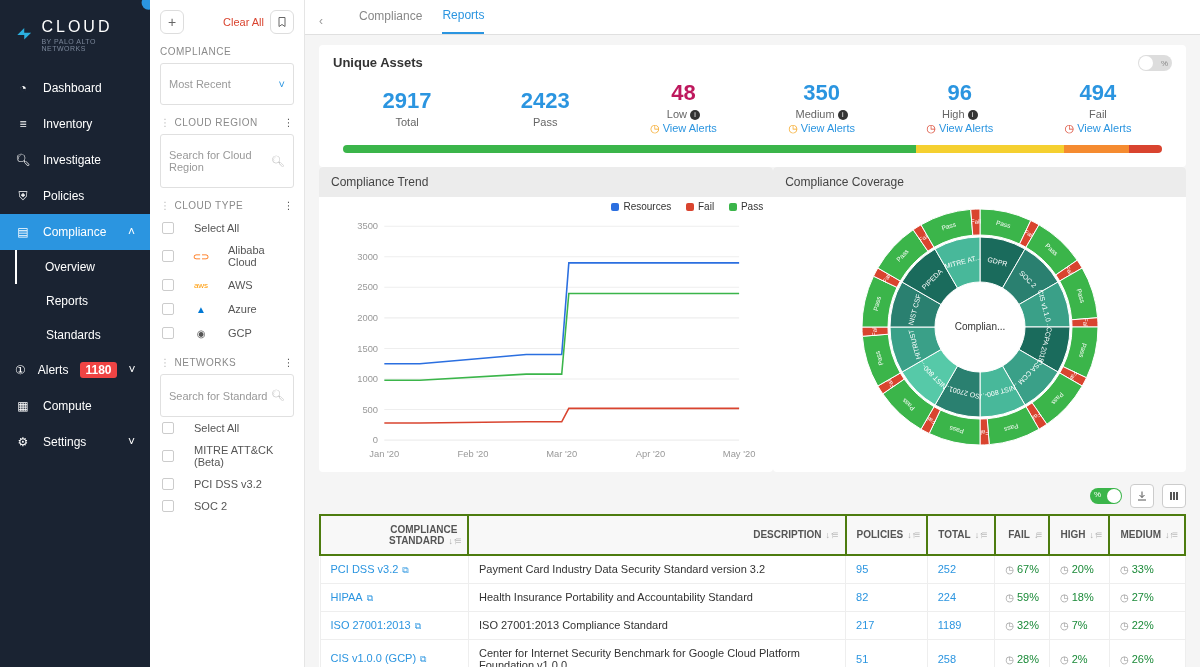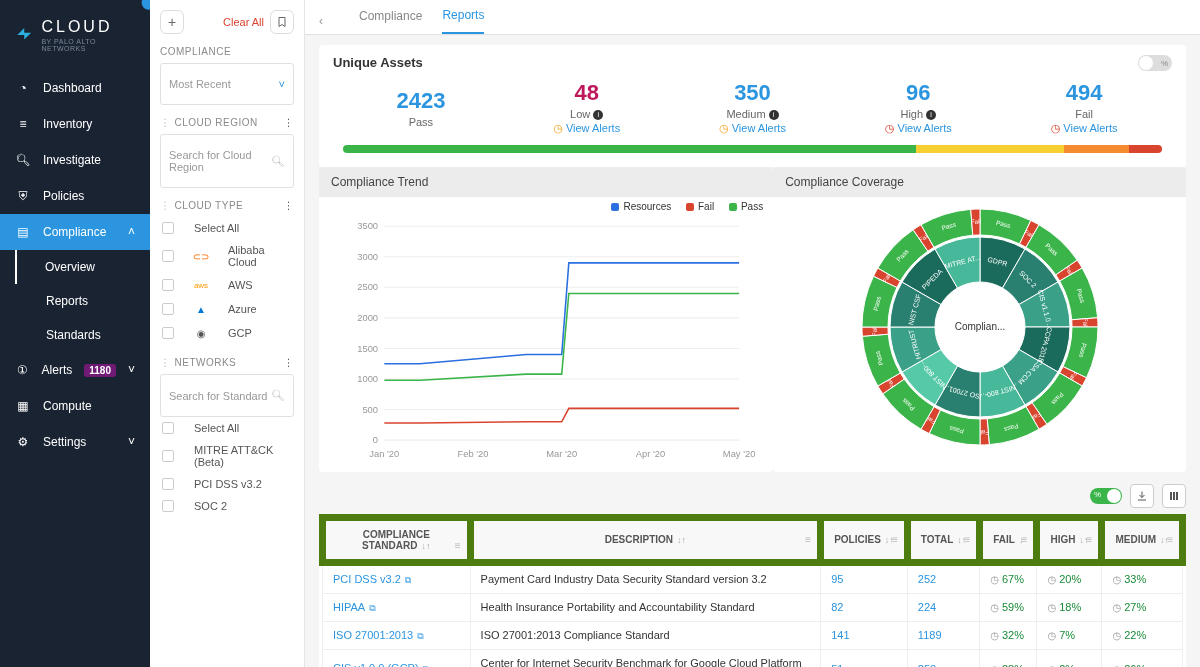--- a/index.html
+++ b/index.html
@@ -7,21 +7,21 @@
 .sidebar{width:150px;background:#1a2332;color:#fff;height:100%;flex-shrink:0;position:relative}
 .logo{padding:18px 15px;display:flex;align-items:center;gap:8px}
 .logo-icon{width:20px;height:20px}
 .logo-text{font-size:16px;letter-spacing:3px;font-weight:500}
 .logo-sub{font-size:7px;color:#7a8699;margin-top:2px;letter-spacing:0.5px}
 .nav-item{display:flex;align-items:center;gap:12px;padding:10px 15px;cursor:pointer;font-size:12px}
 .nav-item.active{background:#2b95e0}
 .nav-item .chev{margin-left:auto}
 .nav-sub{padding:10px 15px 10px 46px;font-size:12px;cursor:pointer}
 .nav-icon{width:16px;height:16px;display:flex;align-items:center;justify-content:center}
-.badge{background:#701a75;color:#fff;border-radius:3px;padding:1px 5px;font-size:10px;font-weight:bold}
+.badge{background:#ef4444;color:#fff;border-radius:3px;padding:1px 5px;font-size:12px;font-weight:bold}
 .topdot{position:absolute;top:0;right:0;width:14px;height:14px;background:#2b95e0;border-radius:50%;transform:translate(40%,-30%)}
 .filter{width:155px;background:#fff;height:100%;flex-shrink:0;padding:10px 10px;border-right:1px solid #e5e5e5;position:relative}
 .filter-top{display:flex;align-items:center;gap:6px;margin-bottom:12px}
 .plus-btn{border:1px solid #ddd;border-radius:6px;width:24px;height:24px;display:flex;align-items:center;justify-content:center;font-size:14px;color:#666;cursor:pointer}
 .clear{color:#d9442f;font-size:11px;margin-left:auto;cursor:pointer}
 .bm-btn{border:1px solid #ddd;border-radius:6px;width:24px;height:24px;display:flex;align-items:center;justify-content:center;cursor:pointer}
 .fil-head{color:#8a8a8a;font-size:10px;letter-spacing:0.5px;margin:12px 0 6px;display:flex;align-items:center}
 .fil-head .dots{margin-left:auto;cursor:pointer;color:#555}
 .fil-input{border:1px solid #e0e0e0;border-radius:3px;padding:14px 8px;font-size:11px;width:100%;display:flex;align-items:center;color:#999}
 .fil-input .chevd{margin-left:auto;color:#2b95e0}
@@ -57,21 +57,21 @@
 .leg-it{display:inline-flex;align-items:center;gap:4px;margin-left:12px}
 .leg-dot{width:8px;height:8px;border-radius:2px}
 svg.trend{width:100%;height:240px}
 .sunburst{display:flex;align-items:center;justify-content:center;height:260px;position:relative}
 .tblbar{display:flex;justify-content:flex-end;gap:8px;margin:12px 0 6px;align-items:center}
 .tgl2{width:32px;height:16px;background:#3bb54a;border-radius:8px;position:relative;cursor:pointer}
 .tgl2-k{width:14px;height:14px;background:#fff;border-radius:50%;position:absolute;right:1px;top:1px}
 .tgl2-l{position:absolute;left:4px;top:2px;font-size:8px;color:#fff}
 .sq-btn{width:24px;height:24px;border:1px solid #ccc;border-radius:4px;background:#fff;display:flex;align-items:center;justify-content:center;cursor:pointer}
 table{width:100%;border-collapse:collapse;background:#fff;font-size:11px}
-th{background:#f8f8f8;text-align:center;padding:8px 10px;font-size:10px;color:#555;font-weight:bold;border:7px solid #4d7c0f;position:relative}
+th{background:#f8f8f8;text-align:right;padding:8px 10px;font-size:10px;color:#555;font-weight:bold;border:2px solid #4d7c0f;position:relative}
 th .srt{font-size:9px;color:#aaa;margin-left:4px}
 th .eq{position:absolute;right:6px;color:#bbb}
 td{padding:7px 10px;border:1px solid #eee}
 td.link{color:#2b95e0;cursor:pointer}
 .ext{font-size:9px;margin-left:4px;color:#2b95e0}
 .pct-cell{color:#1a8a38}
 .clk{font-size:10px;color:#999;margin-right:3px}
 </style>
 </head>
 <body>
@@ -215,20 +215,24 @@
     <div class="tab on">Reports</div>
   </div>
   <div class="content">
     <div class="summary">
       <div class="tog">
           <div class="tog-kn"></div>
           <span class="tog-lbl">%</span>
         </div>
       <div class="sum-title">Unique Assets</div>
       <div class="stats">
+        <div class="stat">
+            <div class="num c-total">2917</div>
+            <div class="lbl">Total</div>
+          </div>
         <div class="stat">
             <div class="num c-pass">2423</div>
             <div class="lbl">Pass</div>
           </div>
         <div class="stat">
             <div class="num c-low">48</div>
             <div class="lbl"><span>Low</span><span class="info-ico">i</span></div>
             <div class="va"><span style="color:#f5a623">◷</span> <span>View Alerts</span></div>
           </div>
         <div class="stat">
@@ -427,21 +431,21 @@
   <td>Health Insurance Portability and Accountability Standard</td>
   <td class="link">82</td>
   <td class="link">224</td>
   <td class="pct-cell"><span class="clk">◷</span>59%</td>
   <td class="pct-cell"><span class="clk">◷</span>18%</td>
   <td class="pct-cell"><span class="clk">◷</span>27%</td>
           </tr>
           <tr>
             <td class="link">ISO 27001:2013<span class="ext">⧉</span></td>
   <td>ISO 27001:2013 Compliance Standard</td>
-  <td class="link">141</td>
+  <td class="link">217</td>
   <td class="link">1189</td>
   <td class="pct-cell"><span class="clk">◷</span>32%</td>
   <td class="pct-cell"><span class="clk">◷</span>7%</td>
   <td class="pct-cell"><span class="clk">◷</span>22%</td>
           </tr>
           <tr>
             <td class="link">CIS v1.0.0 (GCP)<span class="ext">⧉</span></td>
   <td>Center for Internet Security Benchmark for Google Cloud Platform Foundation v1.0.0</td>
   <td class="link">51</td>
   <td class="link">258</td>

